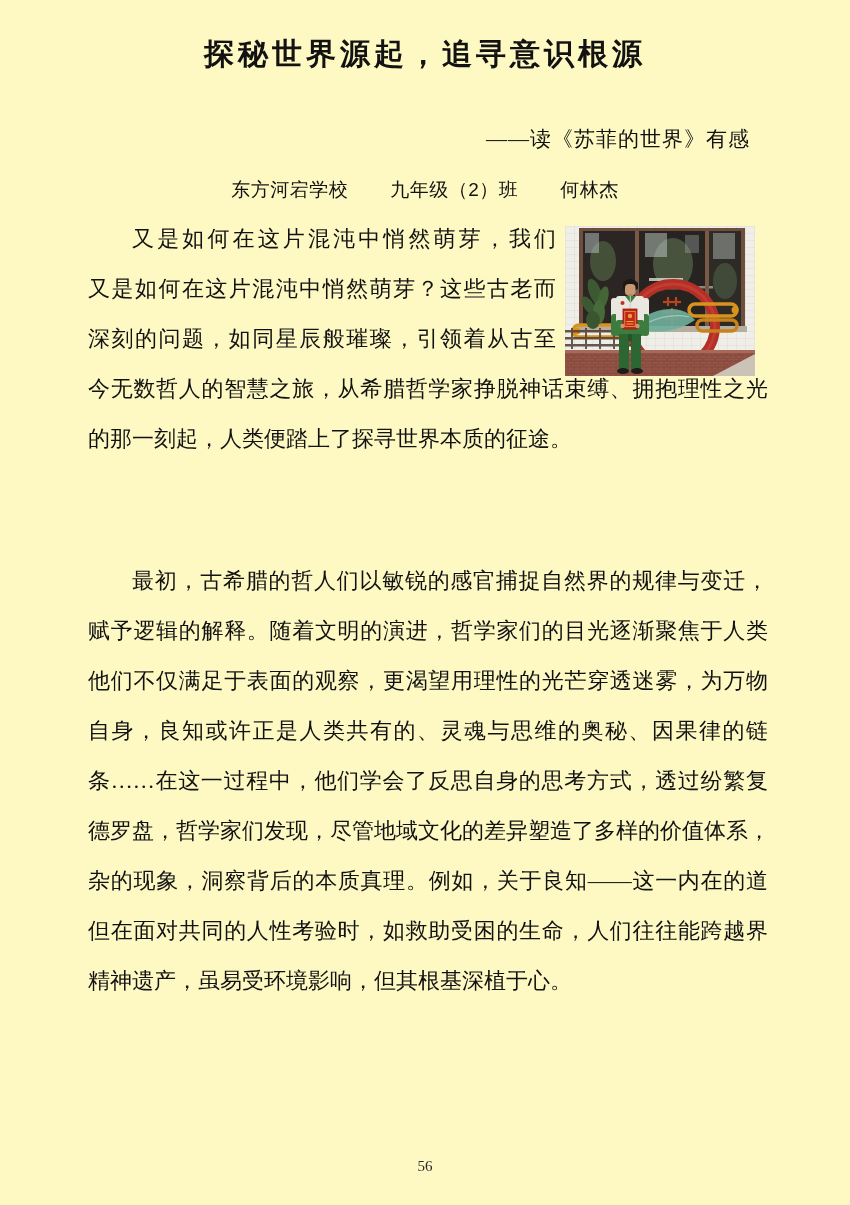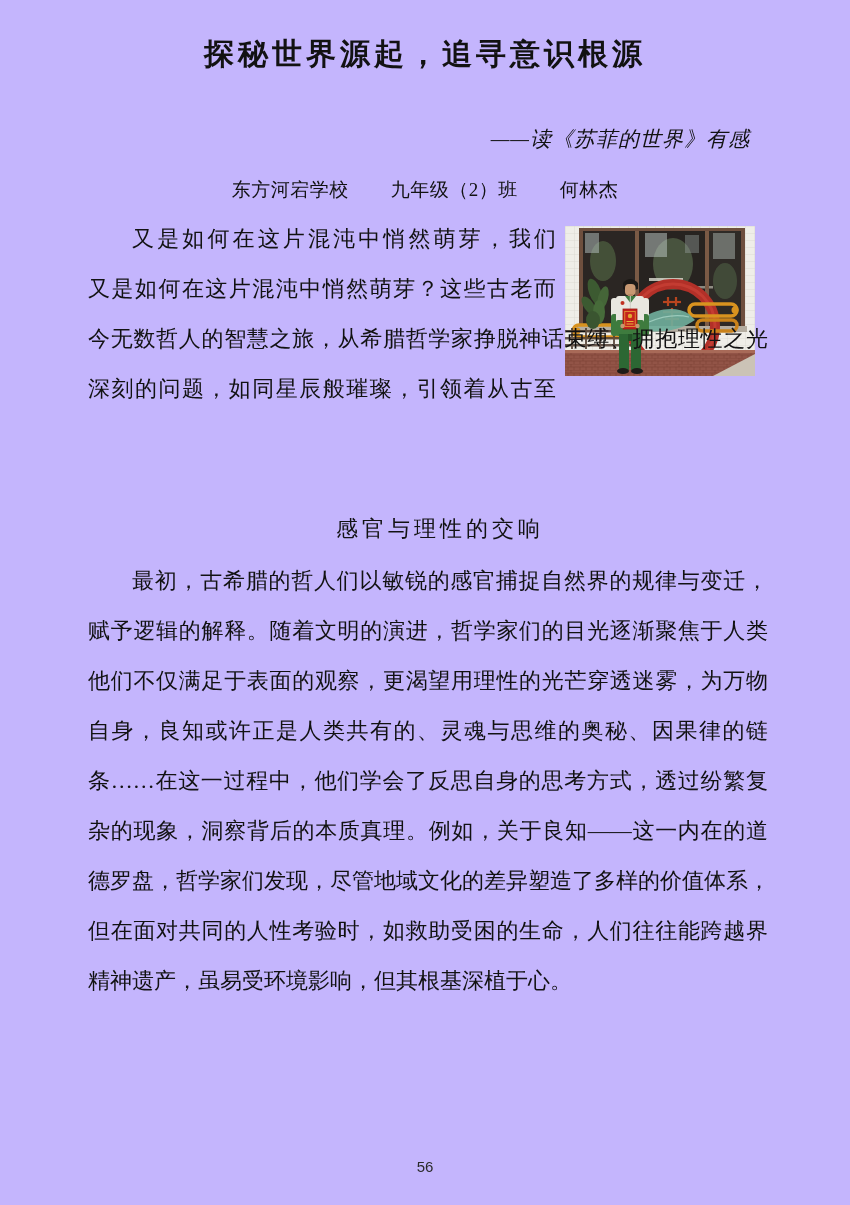--- a/index.html
+++ b/index.html
@@ -1,48 +1,47 @@
 <!DOCTYPE html>
 <html><head>
 <meta charset="utf-8">
 <style>
   html, body { margin: 0; padding: 0; background: #ffffff; }
   .page {
     position: relative;
     width: 850px;
     height: 1205px;
-    background: #c4b5fd;
+    background: #fef9c3;
     font-family: "Liberation Serif", "DejaVu Serif", serif;
     color: #121212;
     overflow: hidden;
   }
   .title {
     position: absolute;
     top: 34px; left: 0; right: 0;
     text-align: center;
     font-size: 30px;
     font-weight: 700;
     letter-spacing: 4px;
   }
   .subtitle {
     position: absolute;
     top: 125px; right: 100px;
     font-size: 21px;
     letter-spacing: 1px;
-    font-style: italic;
   }
   .byline {
     position: absolute;
     top: 177px; left: 0; right: 0;
     text-align: center;
     font-family: "Liberation Sans", "DejaVu Sans", sans-serif;
     font-size: 19px;
     letter-spacing: 0.5px;
   }
-  .byline .seg + .seg { margin-left: 42px; font-family: Liberation Serif, serif; }
+  .byline .seg + .seg { margin-left: 42px; }
   .para {
     position: absolute;
     left: 88px;
     width: 680px;
   }
   .para1 { top: 214px; }
   .para2 { top: 556px; }
   .line {
     font-size: 22px;
     line-height: 50px;
@@ -64,21 +63,21 @@
   .photo {
     position: absolute;
     top: 226px; left: 565px;
     width: 190px; height: 150px;
   }
   .photo svg { display: block; width: 100%; height: 100%; }
   .page-number {
     position: absolute;
     top: 1158px; left: 0; right: 0;
     text-align: center;
-    font-family: Liberation Sans, sans-serif;
+    font-family: Liberation Serif, serif;
     font-size: 15px;
     color: #2b2b2b;
   }
 </style>
 </head>
 <body>
 
 <div class="page">
 
   <div class="title">探秘世界源起，追寻意识根源</div>
@@ -199,33 +198,33 @@
         <rect x="63" y="108" width="4" height="7" fill="#245428"></rect>
         <ellipse cx="58" cy="145" rx="6" ry="3" fill="#1e1b18"></ellipse>
         <ellipse cx="72" cy="145" rx="6" ry="3" fill="#1e1b18"></ellipse>
       </g>
     </svg>
   </div>
 
   <div class="para para1">
     <div class="line short indent">又是如何在这片混沌中悄然萌芽，我们</div>
     <div class="line short">又是如何在这片混沌中悄然萌芽？这些古老而</div>
+    <div class="line short">深刻的问题，如同星辰般璀璨，引领着从古至</div>
     <div class="line">今无数哲人的智慧之旅，从希腊哲学家挣脱神话束缚、拥抱理性之光</div>
-    <div class="line short">深刻的问题，如同星辰般璀璨，引领着从古至</div>
-  </div>
-
-  <div class="section-heading">感官与理性的交响</div>
+    <div class="line last">的那一刻起，人类便踏上了探寻世界本质的征途。</div>
+  </div>
+
 
   <div class="para para2">
     <div class="line indent">最初，古希腊的哲人们以敏锐的感官捕捉自然界的规律与变迁，</div>
     <div class="line">赋予逻辑的解释。随着文明的演进，哲学家们的目光逐渐聚焦于人类</div>
     <div class="line">他们不仅满足于表面的观察，更渴望用理性的光芒穿透迷雾，为万物</div>
     <div class="line">自身，良知或许正是人类共有的、灵魂与思维的奥秘、因果律的链</div>
     <div class="line">条……在这一过程中，他们学会了反思自身的思考方式，透过纷繁复</div>
+    <div class="line">德罗盘，哲学家们发现，尽管地域文化的差异塑造了多样的价值体系，</div>
     <div class="line">杂的现象，洞察背后的本质真理。例如，关于良知——这一内在的道</div>
-    <div class="line">德罗盘，哲学家们发现，尽管地域文化的差异塑造了多样的价值体系，</div>
     <div class="line">但在面对共同的人性考验时，如救助受困的生命，人们往往能跨越界</div>
     <div class="line last">精神遗产，虽易受环境影响，但其根基深植于心。</div>
   </div>
 
   <div class="page-number">56</div>
 
 </div>
 
 </body></html>

